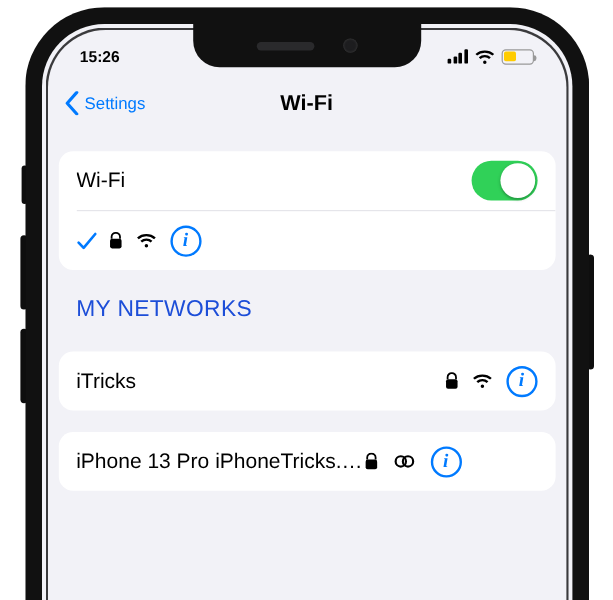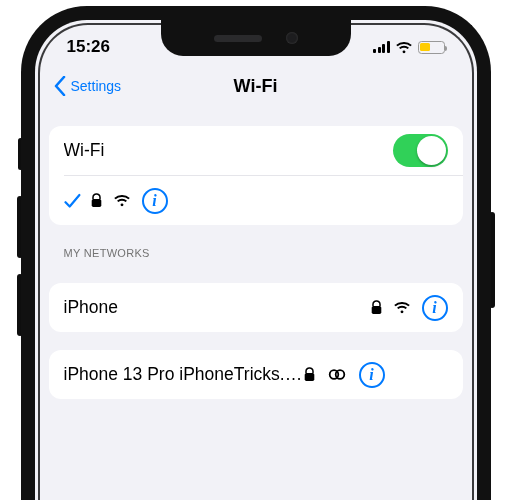--- a/index.html
+++ b/index.html
@@ -13,42 +13,42 @@
     .cam { width:12px; height:12px; background:#1d1d1f; border-radius:50%; box-shadow:inset 0 0 2px #444; }
     
     .side-btn { position:absolute; background:#0e0e0e; border-radius:3px; }
     .sb-mute  { left:-3px; top:132px; width:5px; height:32px; }
     .sb-vu    { left:-4px; top:190px; width:6px; height:62px; }
     .sb-vd    { left:-4px; top:268px; width:6px; height:62px; }
     .sb-pwr   { right:-4px; top:206px; width:6px; height:96px; }
     
     .screen { position:absolute; inset:0; padding:0 14px 0; }
     
-    .status { height:44px; display:flex; align-items:center; justify-content:space-between; padding:12px 18px 2px; font-weight:600; font-size:17px; color:#000; }
+    .status { height:44px; display:flex; align-items:center; justify-content:space-between; padding:12px 18px 2px; font-weight:600; font-size:13px; color:#000; }
     .status-right { display:flex; align-items:center; gap:5px; }
     .bars { display:flex; align-items:flex-end; gap:1.5px; height:12px; }
     .bars span { width:3px; background:#000; border-radius:1px; }
     .b1{height:4px}.b2{height:6px}.b3{height:9px}.b4{height:12px}
     .battery { position:relative; width:27px; height:13px; border:1px solid #999; border-radius:3.5px; display:flex; align-items:center; padding:1.5px; }
     .battery::after { content:""; position:absolute; right:-3px; top:4px; width:2px; height:5px; background:#999; border-radius:0 2px 2px 0; }
     .batt-fill { width:45%; height:100%; background:#ffcc00; border-radius:1.5px; }
     
     .nav { display:flex; align-items:center; justify-content:center; position:relative; height:44px; }
     .nav-title { font-size:18px; font-weight:600; color:#000; }
     .nav-back { position:absolute; left:4px; top:0; bottom:0; display:flex; align-items:center; gap:4px; color:#007aff; font-size:14px; }
     .chev-left svg { width:14px; height:20px; }
     
     .group { margin-top:18px; background:#fff; border-radius:12px; overflow:hidden; }
     .row { height:49px; display:flex; align-items:center; padding:0 15px; font-size:17.5px; color:#000; }
     .sep { height:1px; background:#e5e5ea; margin-left:15px; }
     .row .label { flex:1; white-space:nowrap; overflow:hidden; text-overflow:ellipsis; }
     .row .pre { width:27px; display:flex; align-items:center; justify-content:flex-start; color:#007aff; }
     .row .tail { display:flex; align-items:center; gap:11px; }
     
-    .hdr { font-size:11px; letter-spacing:.3px; color:#737373; text-transform:uppercase; padding:22px 15px 6px; }
+    .hdr { font-size:19px; letter-spacing:.3px; color:#1d4ed8; text-transform:uppercase; padding:22px 15px 6px; }
     
     .switch { width:55px; height:33px; border-radius:17px; background:#30d158; position:relative; }
     .switch .knob { position:absolute; right:2px; top:2px; width:29px; height:29px; background:#fff; border-radius:50%; box-shadow:0 1px 3px rgba(0,0,0,.25),0 2px 1px rgba(0,0,0,.08); }
     
     .ico { display:inline-flex; align-items:center; justify-content:center; }
     .ico svg { display:block; }
     .info { width:26px; height:26px; border:2px solid #007aff; border-radius:50%; color:#007aff; display:flex; align-items:center; justify-content:center; font:600 16px/1 -apple-system; }
     .info::before { content:"i"; font-family:Georgia,serif; font-style:italic; font-weight:600; }
   </style>
 </head>
@@ -131,21 +131,21 @@
                 </svg>
             </span>
             <span class="info"></span>
           </span>
         </div>
       </div>
 
       <div class="hdr">My Networks</div>
       <div class="group">
         <div class="row">
-          <span class="label">iPhone</span>
+          <span class="label">iTricks</span>
           <span class="tail">
             <span class="ico">
               <svg width="11" height="15" viewBox="0 0 11 15">
                   <path d="M2 6V4.3A3.3 3.3 0 0 1 5.5 1 3.3 3.3 0 0 1 9 4.3V6" stroke="#000" stroke-width="1.5" fill="none"></path>
                   <rect x=".7" y="6" width="9.6" height="8" rx="1.7" fill="#000"></rect>
                 </svg>
             </span>
             <span class="ico">
               <svg width="18" height="13" viewBox="0 0 18 13">
                   <path d="M9 12.3a1.45 1.45 0 1 0 0-2.9 1.45 1.45 0 0 0 0 2.9Z" fill="#000"></path>

